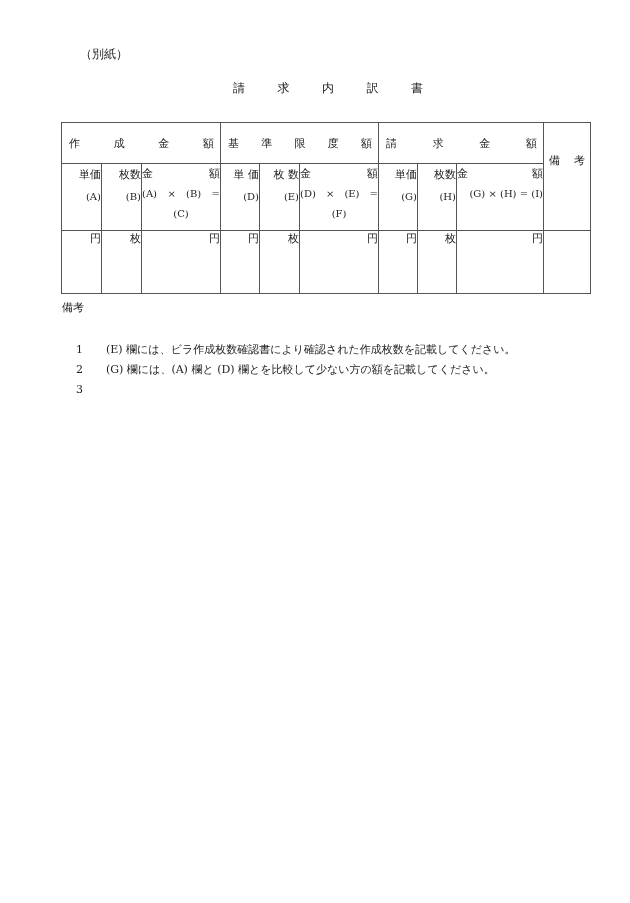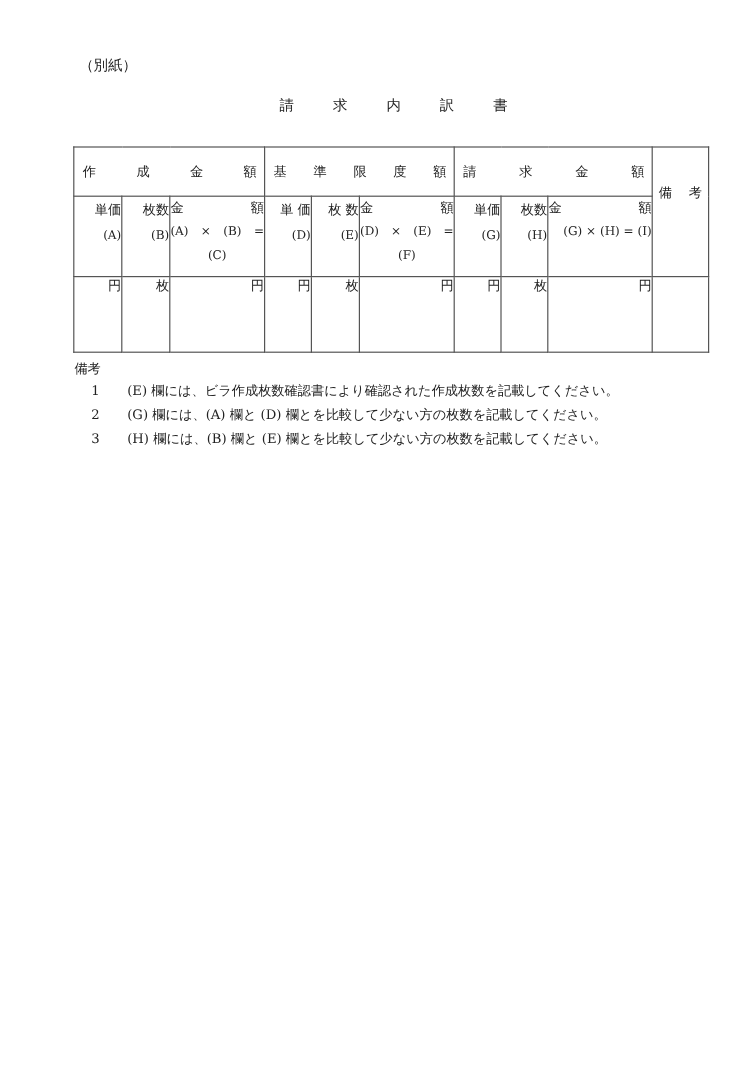--- a/index.html
+++ b/index.html
@@ -1,20 +1,20 @@
 <!DOCTYPE html>
 <html><head>
   <meta charset="utf-8">
   <style>
     html, body { margin: 0; padding: 0; }
     body {
       width: 630px; height: 903px; background: #ffffff; position: relative;
       font-family: "DejaVu Serif", "Liberation Serif", serif; color: #222; overflow: hidden;
     }
-    .annex { position: absolute; left: 66px; top: 46px; font-size: 12px; }
+    .annex { position: absolute; left: 80px; top: 46px; font-size: 12px; }
     .title {
       position: absolute; left: 233px; top: 80px; width: 190px;
       display: flex; justify-content: space-between; font-size: 12px;
     }
     table.main {
       position: absolute; left: 61px; top: 122px; border-collapse: collapse;
       table-layout: fixed; font-size: 11px;
     }
     table.main td { border: 1px solid #555; padding: 0; vertical-align: top; }
     .grp { height: 40px; }
@@ -23,21 +23,21 @@
     .sub-c { text-align: right; padding-top: 16px; line-height: 22px; }
     .sub-amt { padding: 4px 4px 0 6px; line-height: 20px; }
     .sub-amt .r1 { display: flex; justify-content: space-between; }
     .sub-amt .r2 { display: flex; justify-content: space-between; font-size: 10px; }
     .sub-amt .r3 { text-align: center; font-size: 10px; }
     .unit-row { height: 63px; }
     .unit { text-align: right; padding: 8px 10px 0 0; }
     .biko-cell { vertical-align: middle !important; }
     .biko-inner { display: flex; justify-content: center; gap: 14px; margin-top: -24px; }
     .notes { position: absolute; left: 62px; top: 300px; font-size: 11px; }
-    .notes .head { margin-bottom: 0; }
+    .notes .head { margin-bottom: 24px; }
     .note { display: flex; height: 20px; align-items: center; }
     .note .num { width: 44px; padding-left: 14px; box-sizing: border-box; }
   </style>
 </head>
 <body>
 
 <div class="annex">（別紙）</div>
 
 <div class="title">
   <span>請</span>
@@ -169,19 +169,18 @@
   </table>
 
 <div class="notes">
   <div class="head">備考</div>
   <div class="note">
     <span class="num">1</span>
     <span>(E) 欄には、ビラ作成枚数確認書により確認された作成枚数を記載してください。</span>
   </div>
   <div class="note">
     <span class="num">2</span>
-    <span>(G) 欄には、(A) 欄と (D) 欄とを比較して少ない方の枚数を記載してください。</span>
+    <span>(G) 欄には、(A) 欄と (D) 欄とを比較して少ない方の額を記載してください。</span>
   </div>
   <div class="note">
     <span class="num">3</span>
-    <span>(H) 欄には、(B) 欄と (E) 欄とを比較して少ない方の枚数を記載してください。</span>
   </div>
 </div>
 
 </body></html>

